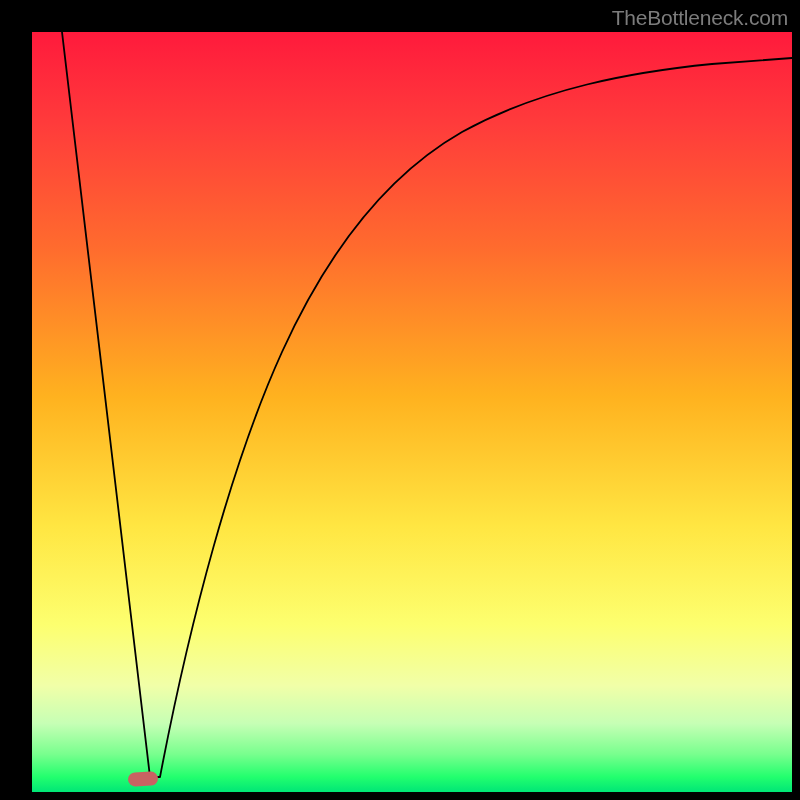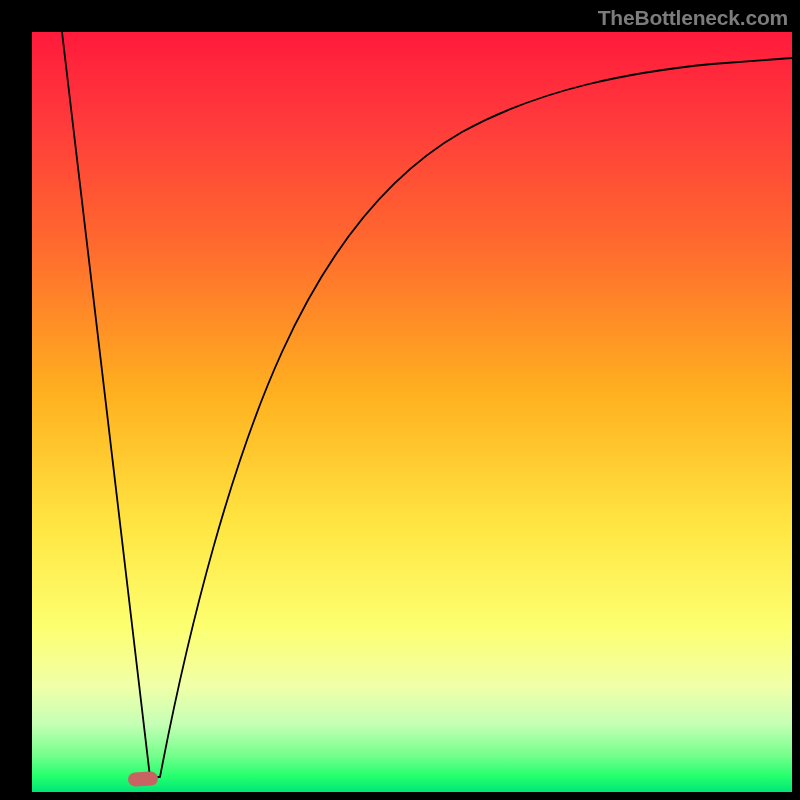--- a/index.html
+++ b/index.html
@@ -60,21 +60,21 @@
     transform: rotate(-3deg);
     pointer-events: none;
   }
 
   .credit {
     position: absolute;
     top: 6px;
     right: 12px;
     color: #7c7c7c;
     font-size: 21px;
-    font-weight: 700;
+    font-weight: 400;
     letter-spacing: -0.2px;
   }
 </style>
 </head>
 <body>
 
 <div class="outer">
   <div class="credit">TheBottleneck.com</div>
 
   <div class="plot">

